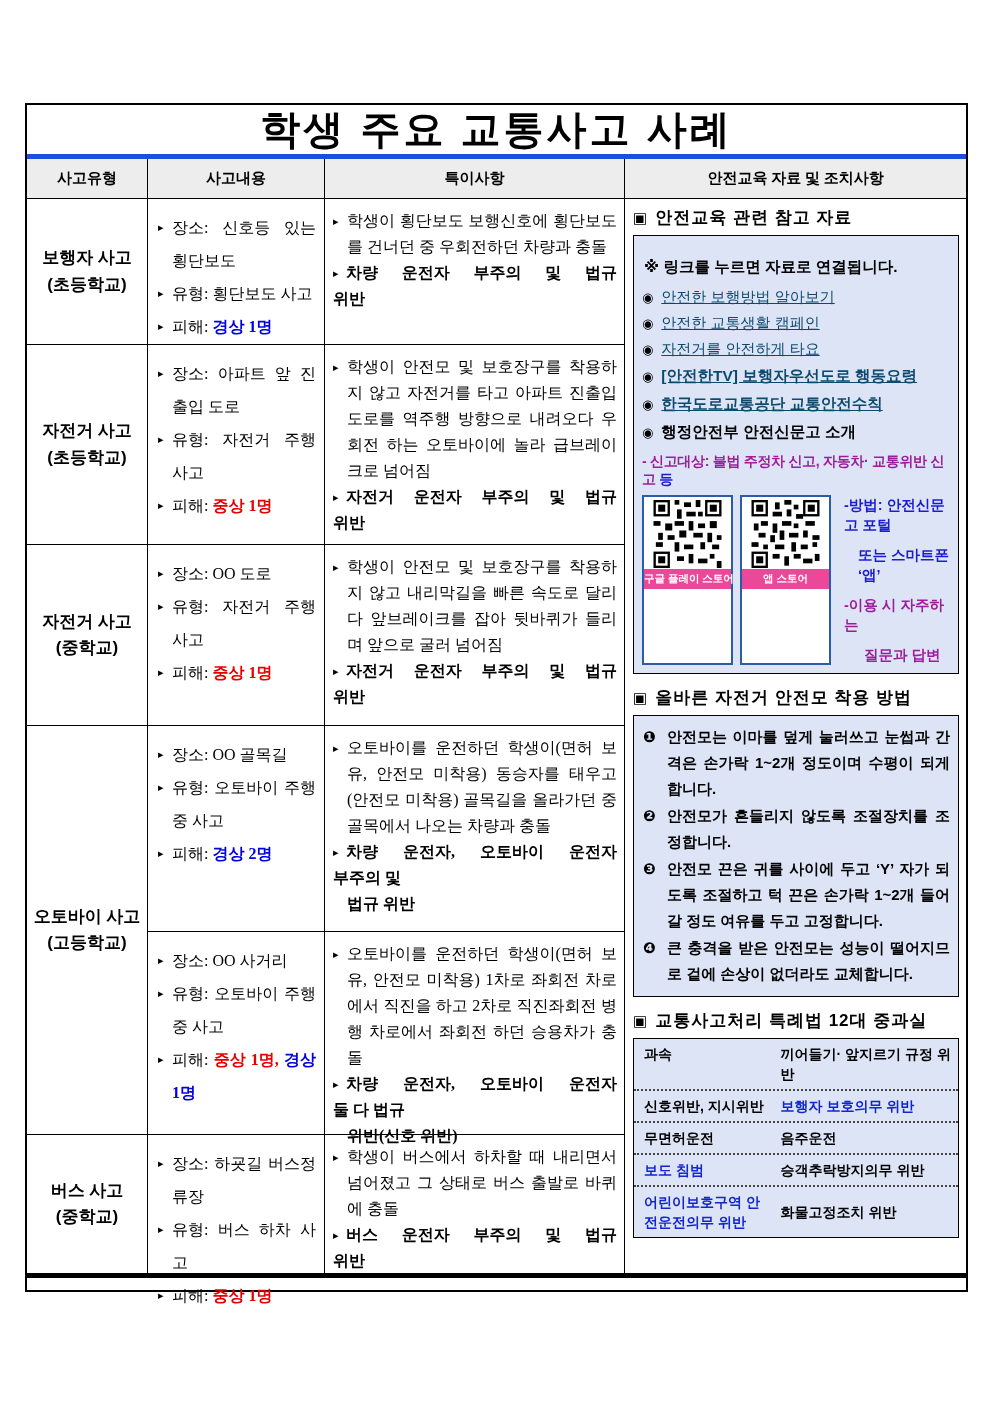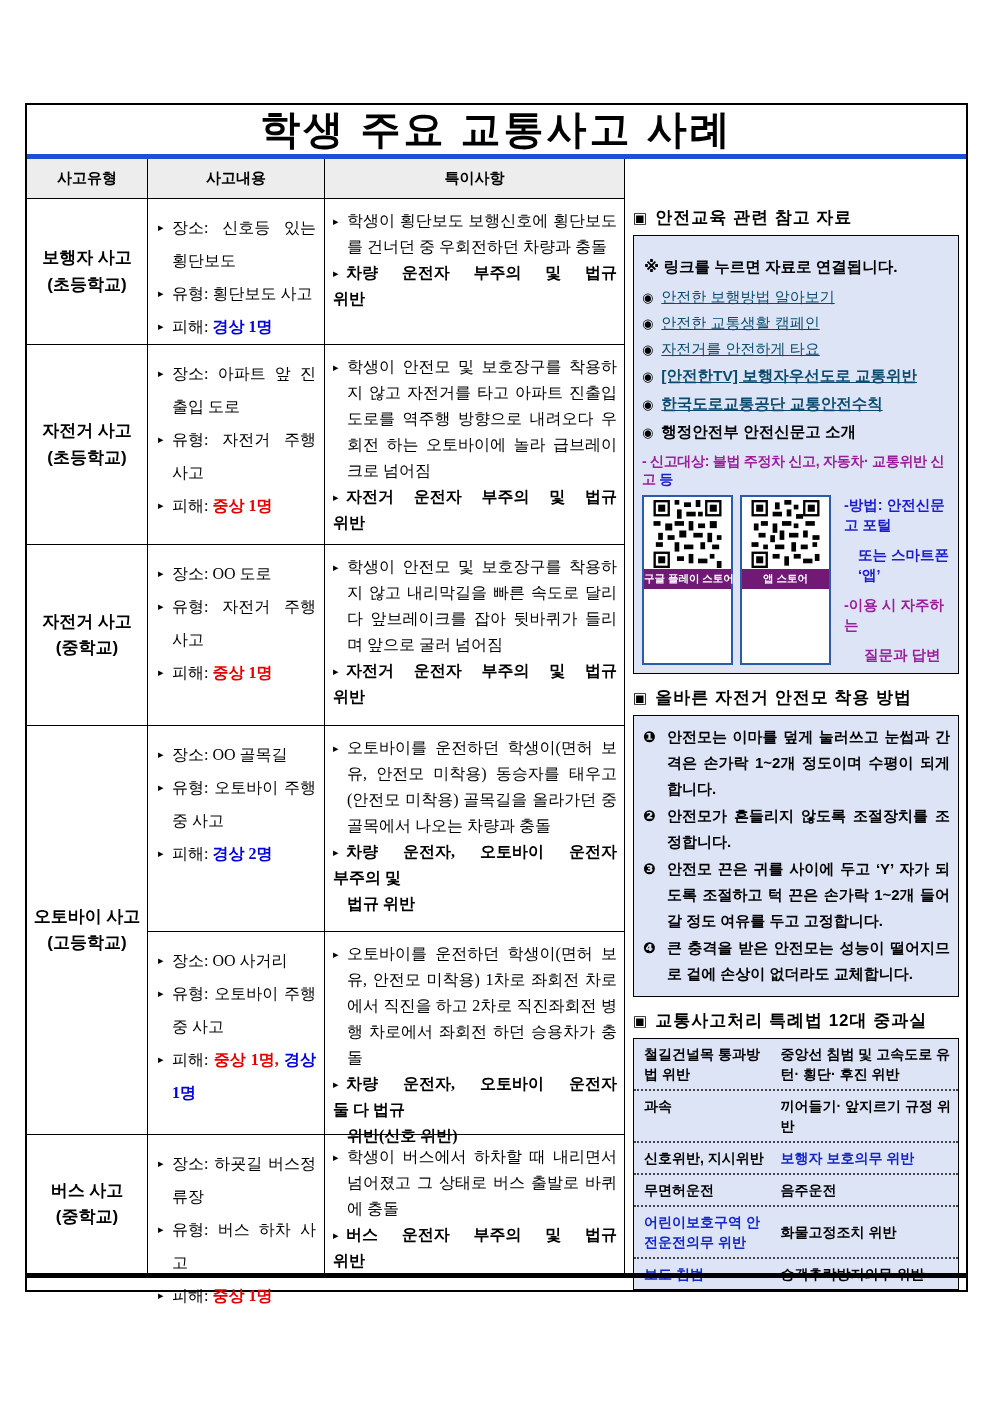--- a/index.html
+++ b/index.html
@@ -55,21 +55,21 @@
   .linkline{margin:7px 0;font-size:15px;display:flex;align-items:baseline;gap:8px;}
   .linkline .lb{font-size:13px;color:#000;}
   .linkline a{color:#0c4a6e;text-decoration:underline;}
   .linkline.strong a{font-weight:bold;font-size:15.5px;}
   .linkline.plainlink .pl{color:#000000;font-weight:bold;font-size:15.5px;text-decoration:none;}
   .report{font-size:14px;font-weight:bold;color:#9b1f9b;margin:10px 0 6px 0;letter-spacing:-0.3px;}
   .report .blue{color:#1b1bd0;}
   .qrrow{display:flex;gap:7px;margin-top:4px;}
   .qrbox{width:87px;border:2px solid #2a5caa;background:#fff;}
   .qrbox svg{display:block;width:100%;height:72px;padding:3px 5px 1px 5px;box-sizing:border-box;}
-  .qrlabel{background:#701a75;color:#fff;font-size:10.5px;font-weight:bold;text-align:center;padding:3px 0;white-space:nowrap;}
+  .qrlabel{background:#ec4899;color:#fff;font-size:10.5px;font-weight:bold;text-align:center;padding:3px 0;white-space:nowrap;}
   .qrtext{flex:1;padding-left:6px;font-weight:bold;font-size:14.5px;line-height:20px;}
   .qrtext .m{color:#1b1bd0;margin-bottom:10px;}
   .qrtext .m2{color:#1b1bd0;margin:0 0 10px 14px;}
   .qrtext .f{color:#9b1f9b;margin-bottom:10px;}
   .qrtext .f2{color:#9b1f9b;margin-left:20px;}
   .helmetbox{background:#dce4f5;border:1px solid #000;padding:8px 8px 8px 8px;font-size:15px;font-weight:bold;line-height:26px;}
   .step{position:relative;padding-left:25px;text-align:justify;margin-bottom:1px;}
   .step .num{position:absolute;left:1px;top:0;font-size:15px;}
   .vtable{background:#dce4f5;border:1px solid #000;font-size:14px;font-weight:bold;}
   .vrow{display:flex;border-bottom:2px dotted #444;}
@@ -83,20 +83,21 @@
 </head>
 <body>
 
 <div class="doc">
 
   <div class="cell title-cell">학생 주요 교통사고 사례</div>
 
   <div class="cell hdr br" style="grid-column:1;grid-row:2">사고유형</div>
   <div class="cell hdr br" style="grid-column:2;grid-row:2">사고내용</div>
   <div class="cell hdr br" style="grid-column:3;grid-row:2">특이사항</div>
+  <div class="cell hdr" style="grid-column:4;grid-row:2">안전교육 자료 및 조치사항</div>
 
   <div class="cell type-cell br bb" style="grid-column:1;grid-row:3">
     <span>보행자 사고</span>
     <span>(초등학교)</span>
   </div>
   <div class="cell type-cell br bb" style="grid-column:1;grid-row:4">
     <span>자전거 사고</span>
     <span>(초등학교)</span>
   </div>
   <div class="cell type-cell br bb" style="grid-column:1;grid-row:5">
@@ -196,21 +197,21 @@
       <div class="linkline">
           <span class="lb">◉</span>
           <a href="#">안전한 교통생활 캠페인</a>
         </div>
       <div class="linkline">
           <span class="lb">◉</span>
           <a href="#">자전거를 안전하게 타요</a>
         </div>
       <div class="linkline strong">
           <span class="lb">◉</span>
-          <a href="#">[안전한TV] 보행자우선도로 교통위반</a>
+          <a href="#">[안전한TV] 보행자우선도로 행동요령</a>
         </div>
       <div class="linkline strong">
           <span class="lb">◉</span>
           <a href="#">한국도로교통공단 교통안전수칙</a>
         </div>
       <div class="linkline plainlink">
           <span class="lb">◉</span>
           <span class="pl">행정안전부 안전신문고 소개</span>
         </div>
 
@@ -326,42 +327,38 @@
       <div class="step"><span class="num">❹</span><span>큰 충격을 받은 안전모는 성능이 떨어지므로 겉에 손상이 없더라도 교체합니다.</span></div>
     </div>
 
     <div class="sec-title mt">
       <span class="sq">▣</span>
       <span>교통사고처리 특례법 12대 중과실</span>
     </div>
 
     <div class="vtable">
       <div class="vrow">
-        <div class="vl">철길건널목 통과방법 위반</div>
-        <div class="vr">중앙선 침범 및 고속도로 유턴· 횡단· 후진 위반</div>
-      </div>
-      <div class="vrow">
         <div class="vl">과속</div>
         <div class="vr">끼어들기· 앞지르기 규정 위반</div>
       </div>
       <div class="vrow">
         <div class="vl">신호위반, 지시위반</div>
         <div class="vr" data-c="blue">보행자 보호의무 위반</div>
       </div>
       <div class="vrow">
         <div class="vl">무면허운전</div>
         <div class="vr">음주운전</div>
       </div>
       <div class="vrow">
+        <div class="vl" data-c="blue">보도 침범</div>
+        <div class="vr">승객추락방지의무 위반</div>
+      </div>
+      <div class="vrow">
         <div class="vl" data-c="blue">어린이보호구역 안전운전의무 위반</div>
         <div class="vr" style="display:flex;align-items:center;">화물고정조치 위반</div>
       </div>
-      <div class="vrow">
-        <div class="vl" data-c="blue">보도 침범</div>
-        <div class="vr">승객추락방지의무 위반</div>
-      </div>
     </div>
 
   </div>
 
   <div class="cell footer-strip"></div>
 
 </div>
 
 </body></html>

